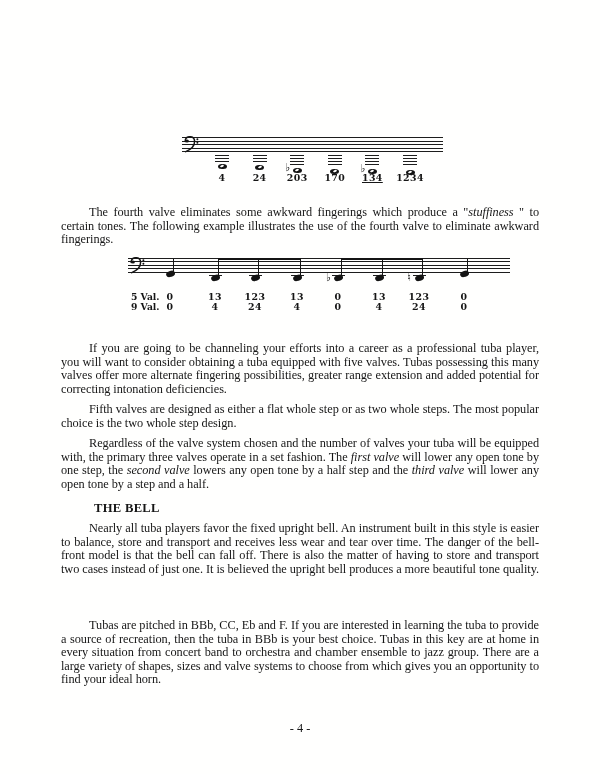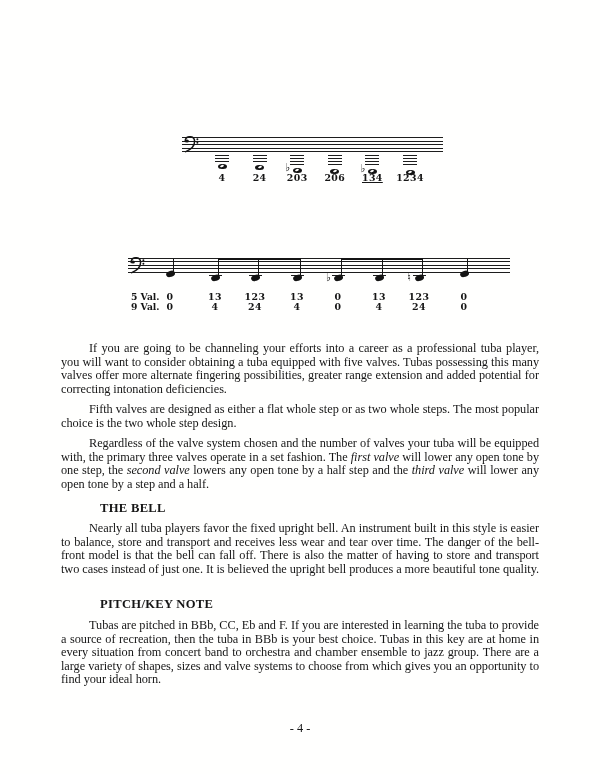--- a/index.html
+++ b/index.html
@@ -17,21 +17,21 @@
     width:478px;
     font-size:12.3px;
     line-height:13.5px;
     text-align:justify;
     text-indent:28px;
     letter-spacing:-0.05px;
   }
   .para .it{font-style:italic;}
   .heading{
     position:absolute;
-    left:71px;
+    left:65px;
     width:478px;
     padding-left:29px;
     box-sizing:border-box;
     font-size:12.6px;
     font-weight:bold;
     letter-spacing:0.3px;
     font-family:Liberation Serif, serif;
   }
   .pagenum{
     position:absolute;
@@ -113,41 +113,42 @@
         </div>
         <div class="acc" style="left: 103.2px; top: 25.1px;">♭</div>
         <div class="fing" style="left: 115.2px; top: 36px;">203</div>
         <div class="ledger" style="left: 145.8px; top: 17.5px; width: 14px;"></div>
         <div class="ledger" style="left: 145.8px; top: 20.6px; width: 14px;"></div>
         <div class="ledger" style="left: 145.8px; top: 23.7px; width: 14px;"></div>
         <div class="ledger" style="left: 145.8px; top: 26.8px; width: 14px;"></div>
         <div class="wholehead" style="left: 148.3px; top: 31.6px;">
           <div class="hole"></div>
         </div>
-        <div class="fing" style="left: 152.8px; top: 36px;">206</div>
+        <div class="fing" style="left: 152.8px; top: 36px;">170</div>
         <div class="ledger" style="left: 183.4px; top: 17.5px; width: 14px;"></div>
         <div class="ledger" style="left: 183.4px; top: 20.6px; width: 14px;"></div>
         <div class="ledger" style="left: 183.4px; top: 23.7px; width: 14px;"></div>
         <div class="ledger" style="left: 183.4px; top: 26.8px; width: 14px;"></div>
         <div class="wholehead" style="left: 185.9px; top: 31.6px;">
           <div class="hole"></div>
         </div>
         <div class="acc" style="left: 178.4px; top: 26.1px;">♭</div>
         <div class="fing" style="left: 190.4px; top: 36px; text-decoration: underline;">134</div>
         <div class="ledger" style="left: 221px; top: 17.5px; width: 14px;"></div>
         <div class="ledger" style="left: 221px; top: 20.6px; width: 14px;"></div>
         <div class="ledger" style="left: 221px; top: 23.7px; width: 14px;"></div>
         <div class="ledger" style="left: 221px; top: 26.8px; width: 14px;"></div>
         <div class="wholehead" style="left: 223.5px; top: 32.6px;">
           <div class="hole"></div>
         </div>
         <div class="fing" style="left: 228px; top: 36px;">1234</div>
       </div>
   </div>
 
+  <p class="para" style="top:194px;"><span>The fourth valve eliminates some awkward fingerings which produce a "</span><span class="it">stuffiness</span><span> " to certain tones.  The following example illustrates the use of the fourth valve to eliminate awkward fingerings.</span></p>
 
   <div class="figure" id="fig2" style="left:128px;top:257px;width:382px;height:58px;">
     <div class="stafflines" style="top:1px;"></div>
     <svg class="clef" style="top:-0.5px;" width="16" height="18" viewBox="0 0 16 18">
       <ellipse cx="3" cy="5" rx="1.9" ry="1.6" fill="#141414"></ellipse>
       <path d="M1.2,5.4 C1.2,2 3.4,0.7 5.9,0.7 C8.9,0.7 10.6,2.8 10.6,5.6 C10.6,10.2 6.8,13.6 1.8,15.6" fill="none" stroke="#141414" stroke-width="1.5" stroke-linecap="round"></path>
       <circle cx="13.4" cy="3.2" r="1" fill="#141414"></circle>
       <circle cx="13.4" cy="6.8" r="1" fill="#141414"></circle>
     </svg>
     <div class="notes">
@@ -201,18 +202,17 @@
   </div>
 
   <p class="para" style="top:391px;"><span>Fifth valves are designed as either a flat whole step or as two whole steps. The most popular choice is the two whole step design.</span></p>
   <p class="para" style="top:330px;"><span>If you are going to be channeling your efforts into a career as a professional tuba player, you will want to consider obtaining a tuba equipped with five valves. Tubas possessing this many valves offer more alternate fingering possibilities, greater range extension and added potential for correcting intonation deficiencies.</span></p>
   <p class="para" style="top:425px;"><span>Regardless of the valve system chosen and the number of valves your tuba will be equipped with, the primary three valves operate in a set fashion. The </span><span class="it">first valve</span><span> will lower any open tone by one step, the </span><span class="it">second valve</span><span> lowers any open tone by a half step and the </span><span class="it">third valve</span><span> will lower any open tone by a step and a half.</span></p>
 
   <h3 class="heading" style="top:488px;">THE BELL</h3>
 
   <p class="para" style="top:510px;"><span>Nearly all tuba players favor the fixed upright bell. An instrument built in this style is easier to balance, store and transport and receives less wear and tear over time. The danger of the bell-front model is that the bell can fall off. There is also the matter of having to store and transport two cases instead of just one. It is believed the upright bell produces a more beautiful tone quality.</span></p>
 
-  <h3 class="heading" style="top:584px;">PITCH/KEY NOTE</h3>
 
   <p class="para" style="top:607px;"><span>Tubas are pitched in BBb, CC, Eb and F. If you are interested in learning the tuba to provide a source of recreation, then the tuba in BBb is your best choice. Tubas in this key are at home in every situation from concert band to orchestra and chamber ensemble to jazz group.  There are a large variety of shapes, sizes and valve systems to choose from which gives you an opportunity to find your ideal horn.</span></p>
 
   <div class="pagenum" style="top:721px;">- 4 -</div>
 </div>
 
 </body></html>

